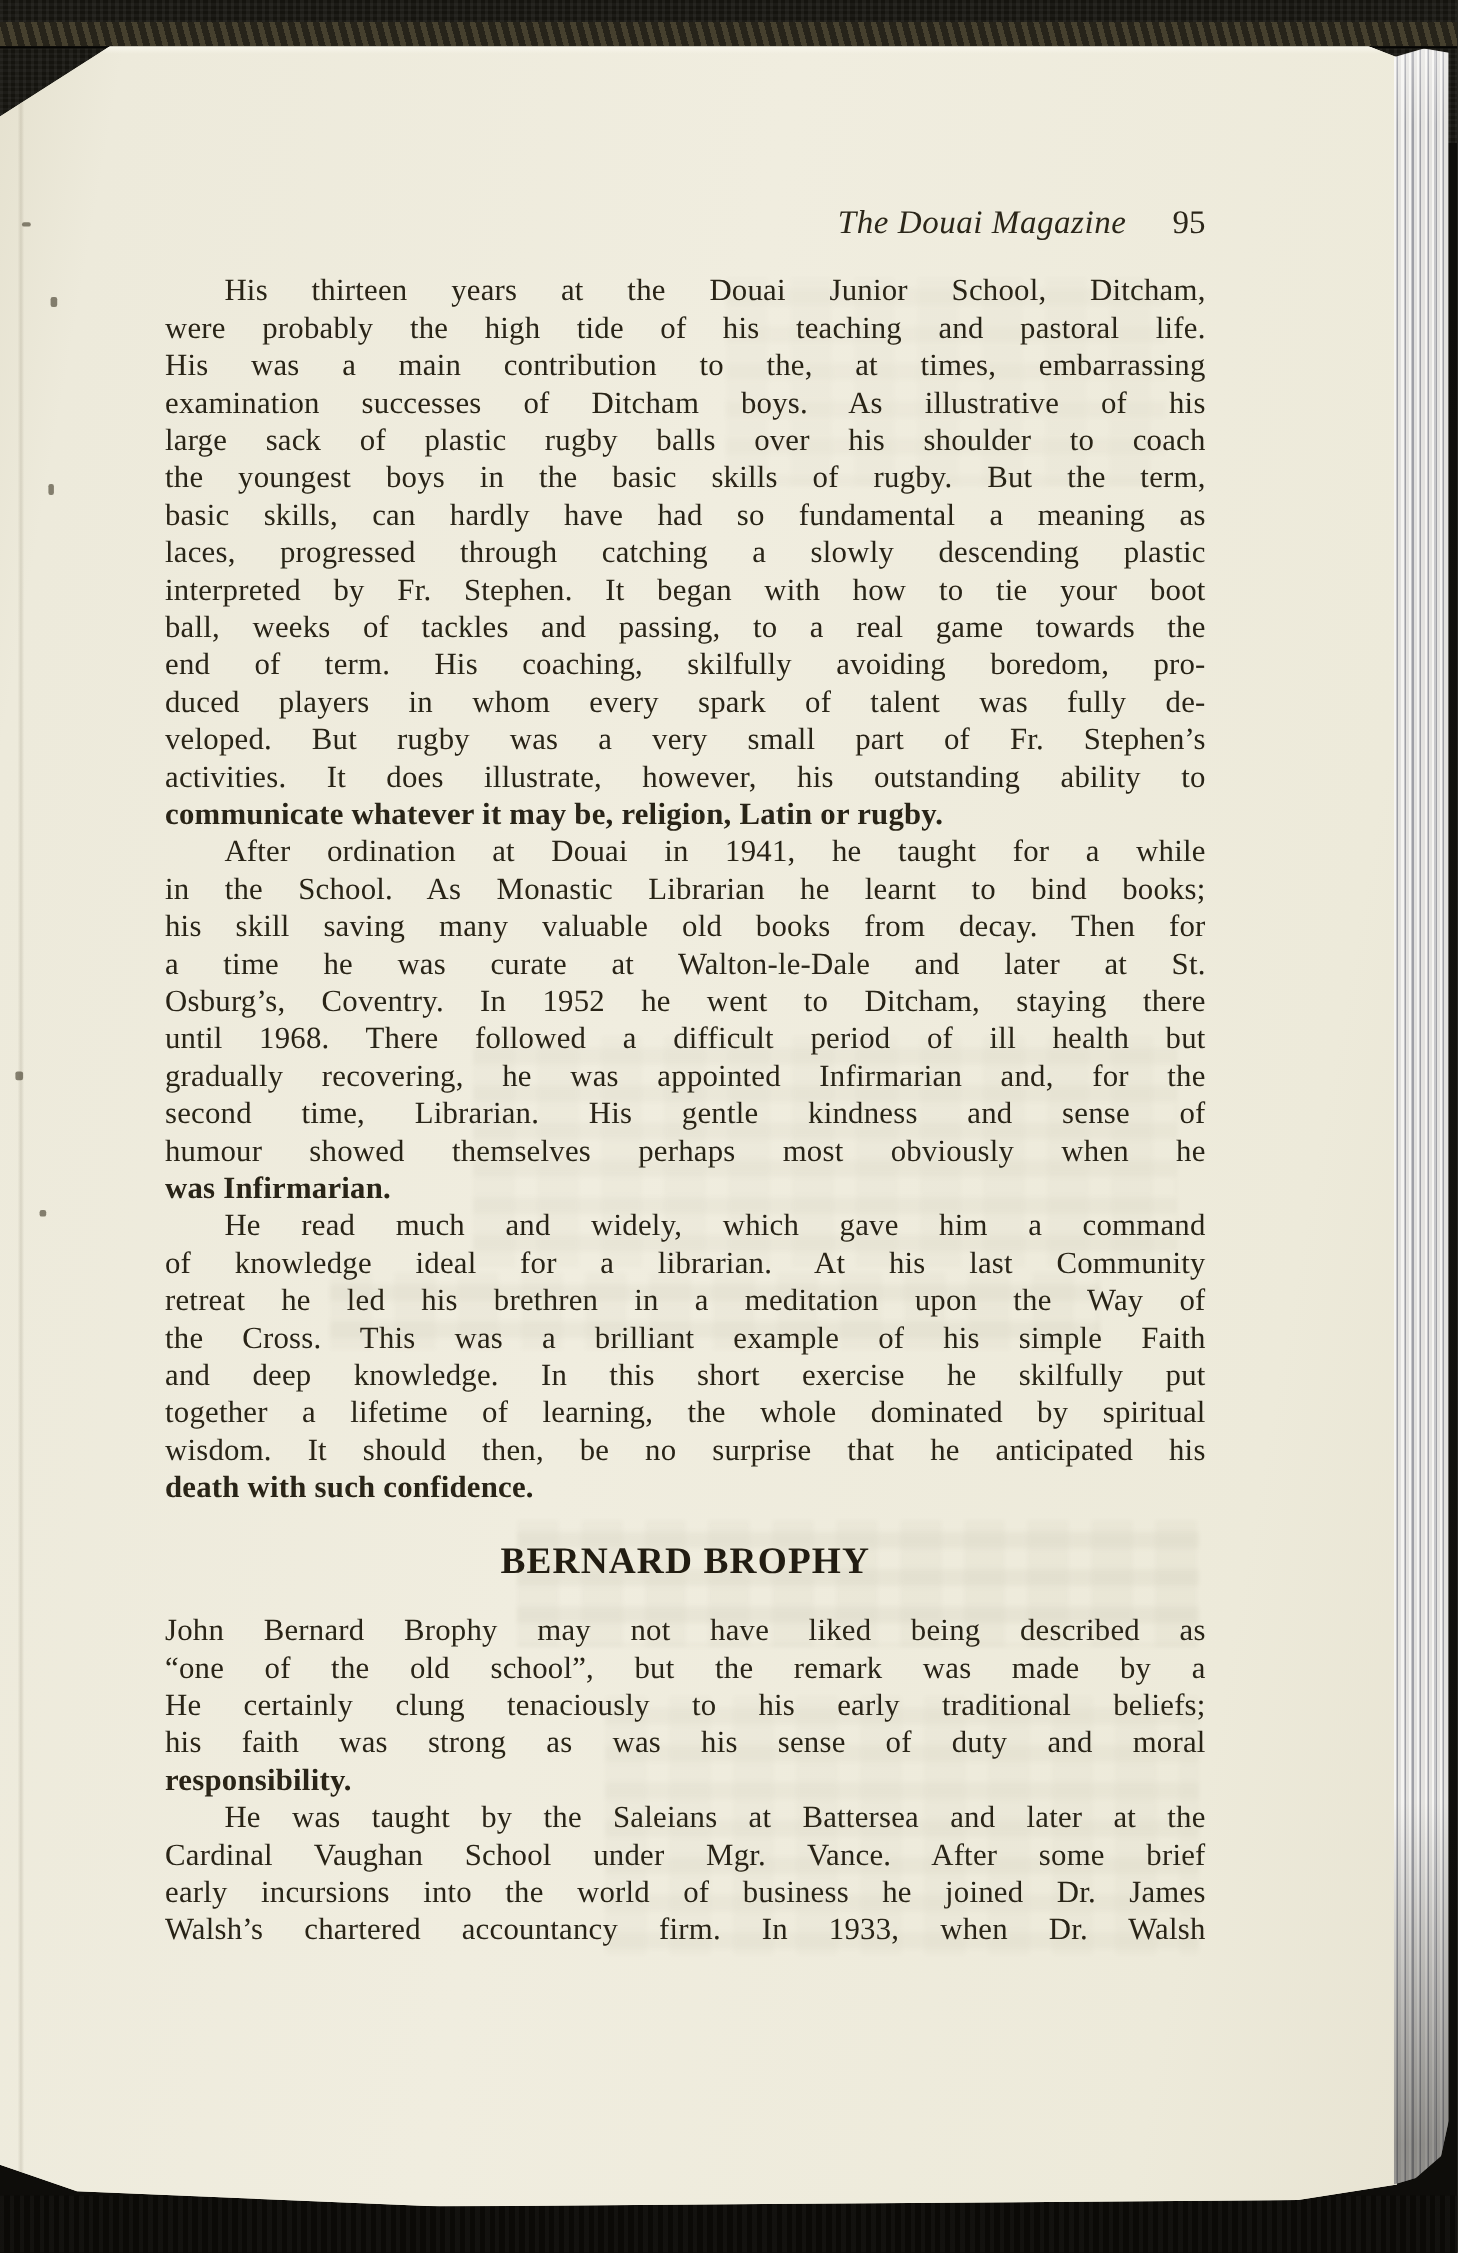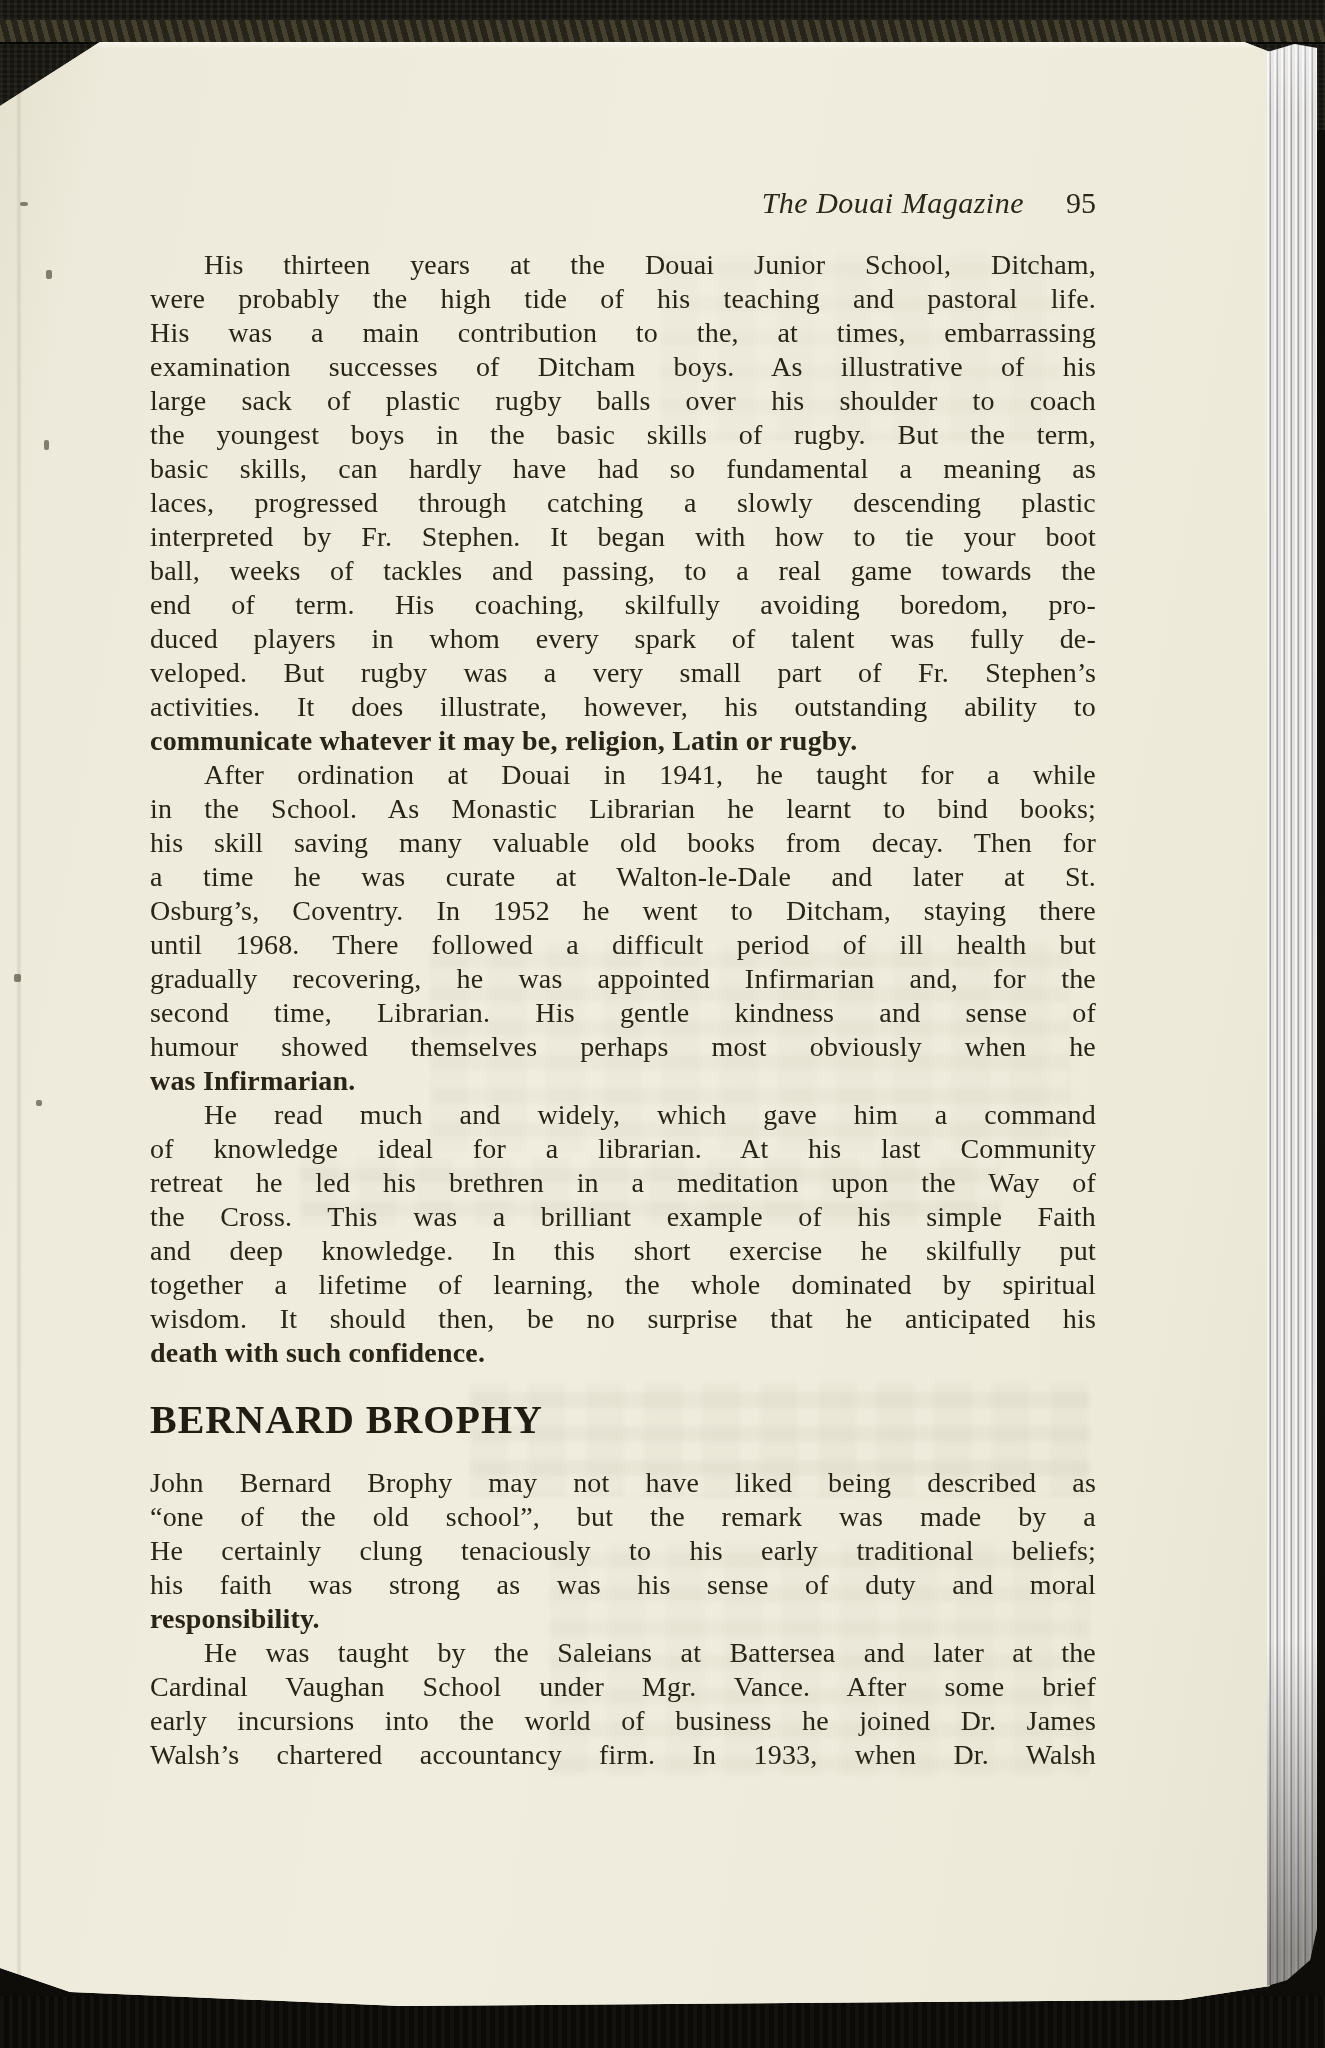--- a/index.html
+++ b/index.html
@@ -71,21 +71,21 @@
   }
   .line {
     height: 34px; overflow: hidden;
     text-align: justify; text-align-last: justify;
     letter-spacing: 0.2px;
   }
   .line.indent { text-indent: 54px; }
   .line.flush  { text-align-last: left; font-weight: bold; }
   .section-heading {
     margin: 32px 0 28px 0; height: 36px; line-height: 36px;
-    font-size: 40px; font-weight: bold;
+    text-align: center; font-size: 34px; font-weight: bold;
     letter-spacing: 1px; color: #221d12;
   }
 
   
   .bleed {
     position: absolute; pointer-events: none;
     background:
       repeating-linear-gradient(180deg, rgba(0,0,0,0) 0 9px, rgba(100,95,65,0.16) 12px 24px, rgba(0,0,0,0) 27px 34px),
       repeating-linear-gradient(90deg, rgba(95,90,62,0.10) 0 38px, rgba(0,0,0,0) 38px 58px);
     filter: blur(2px);

